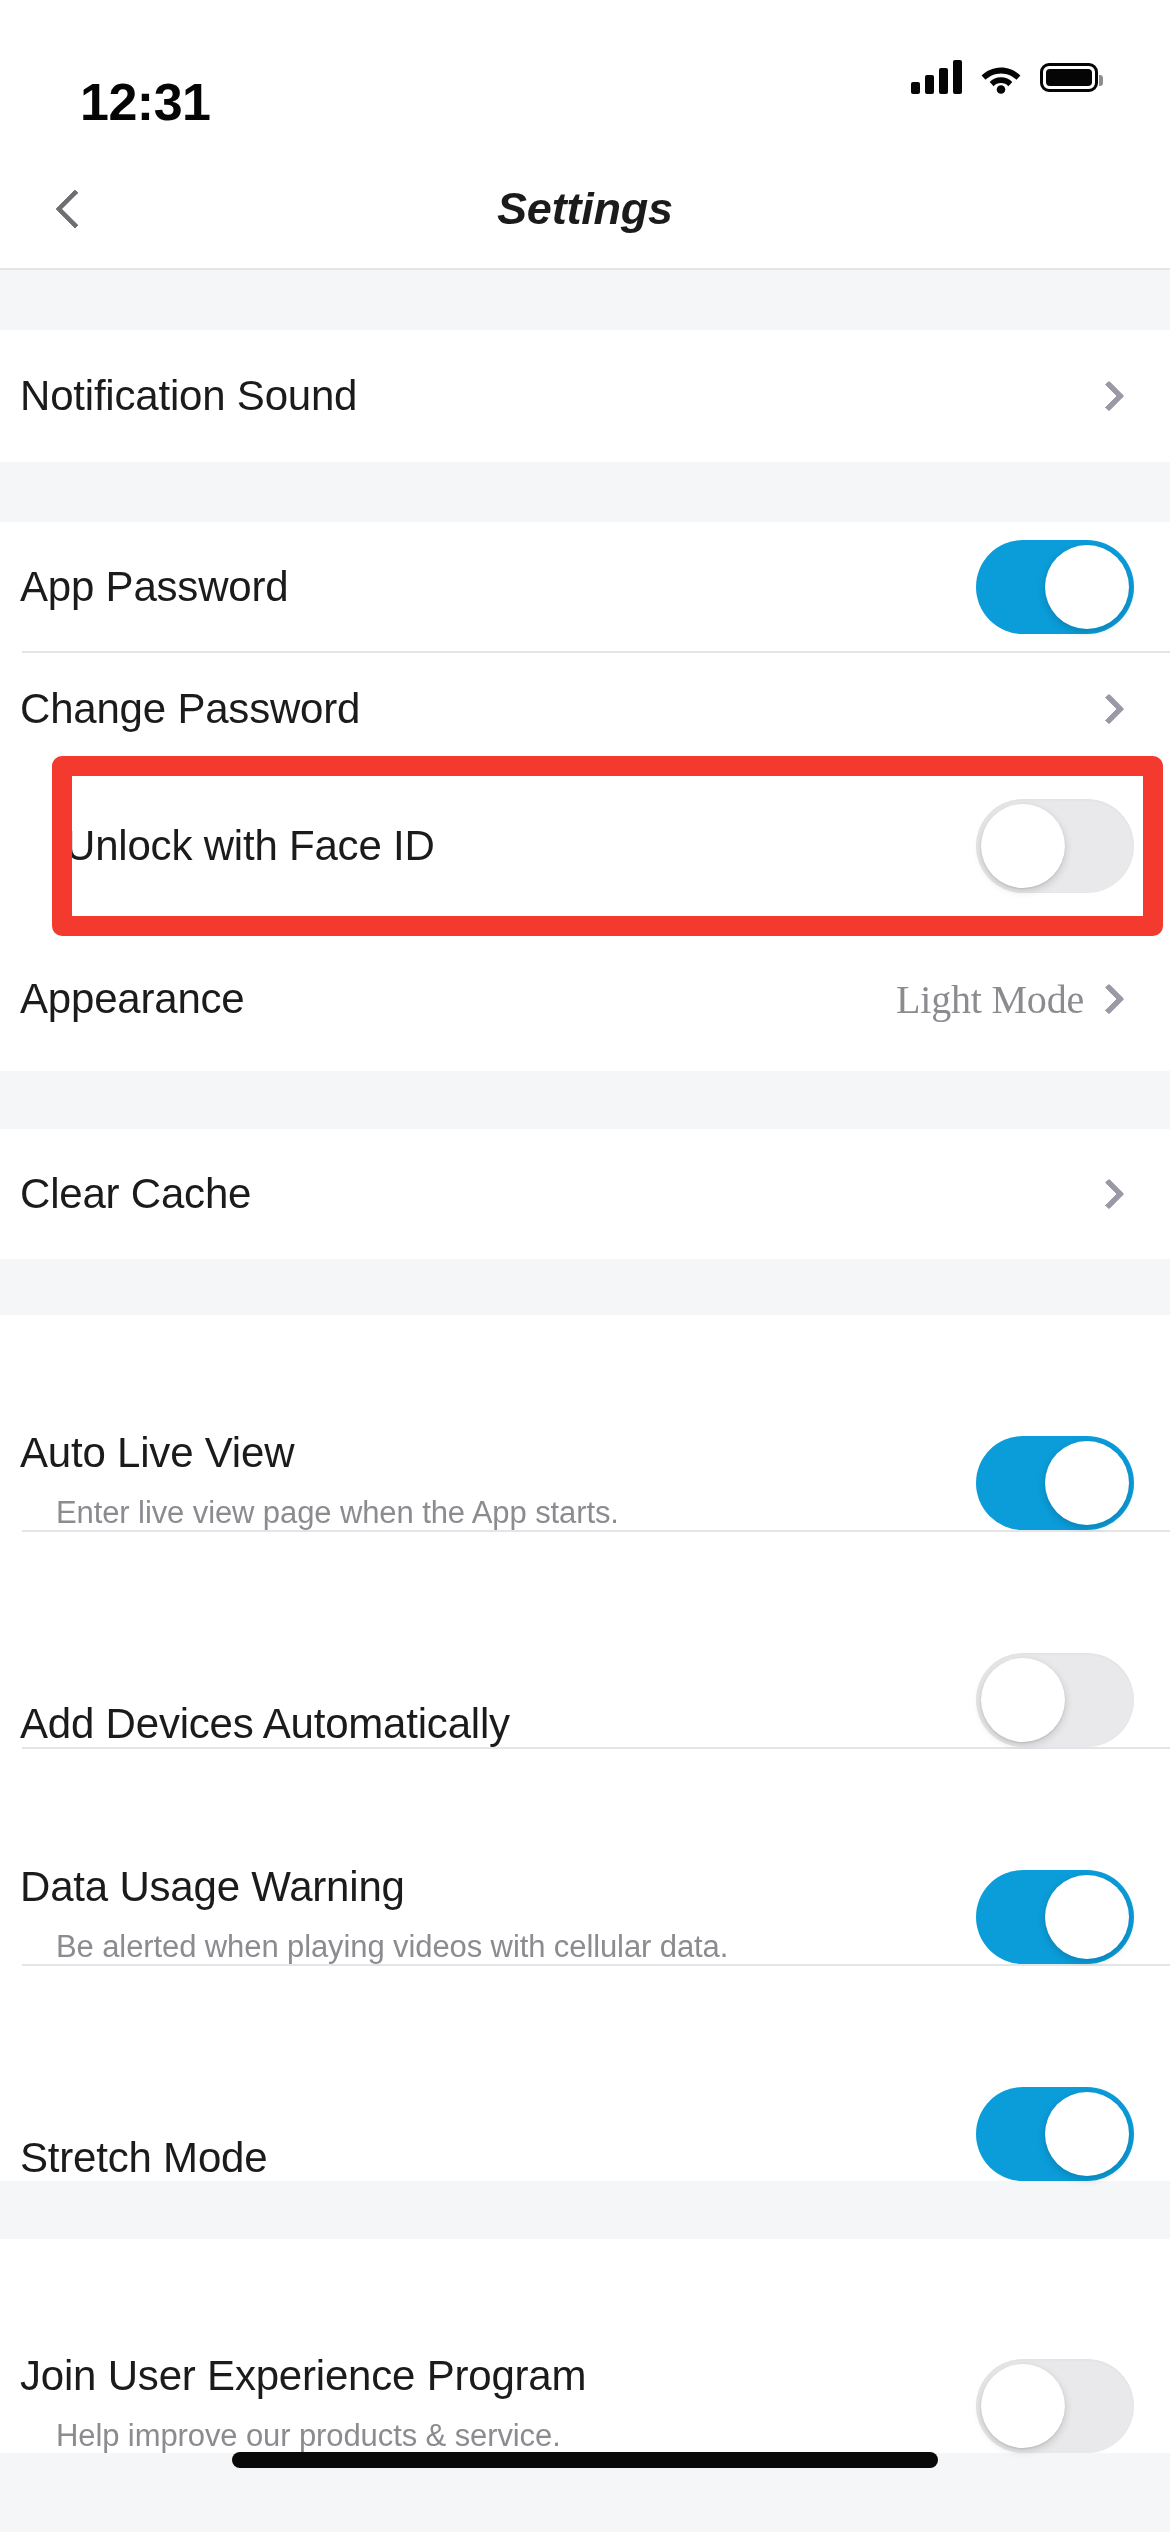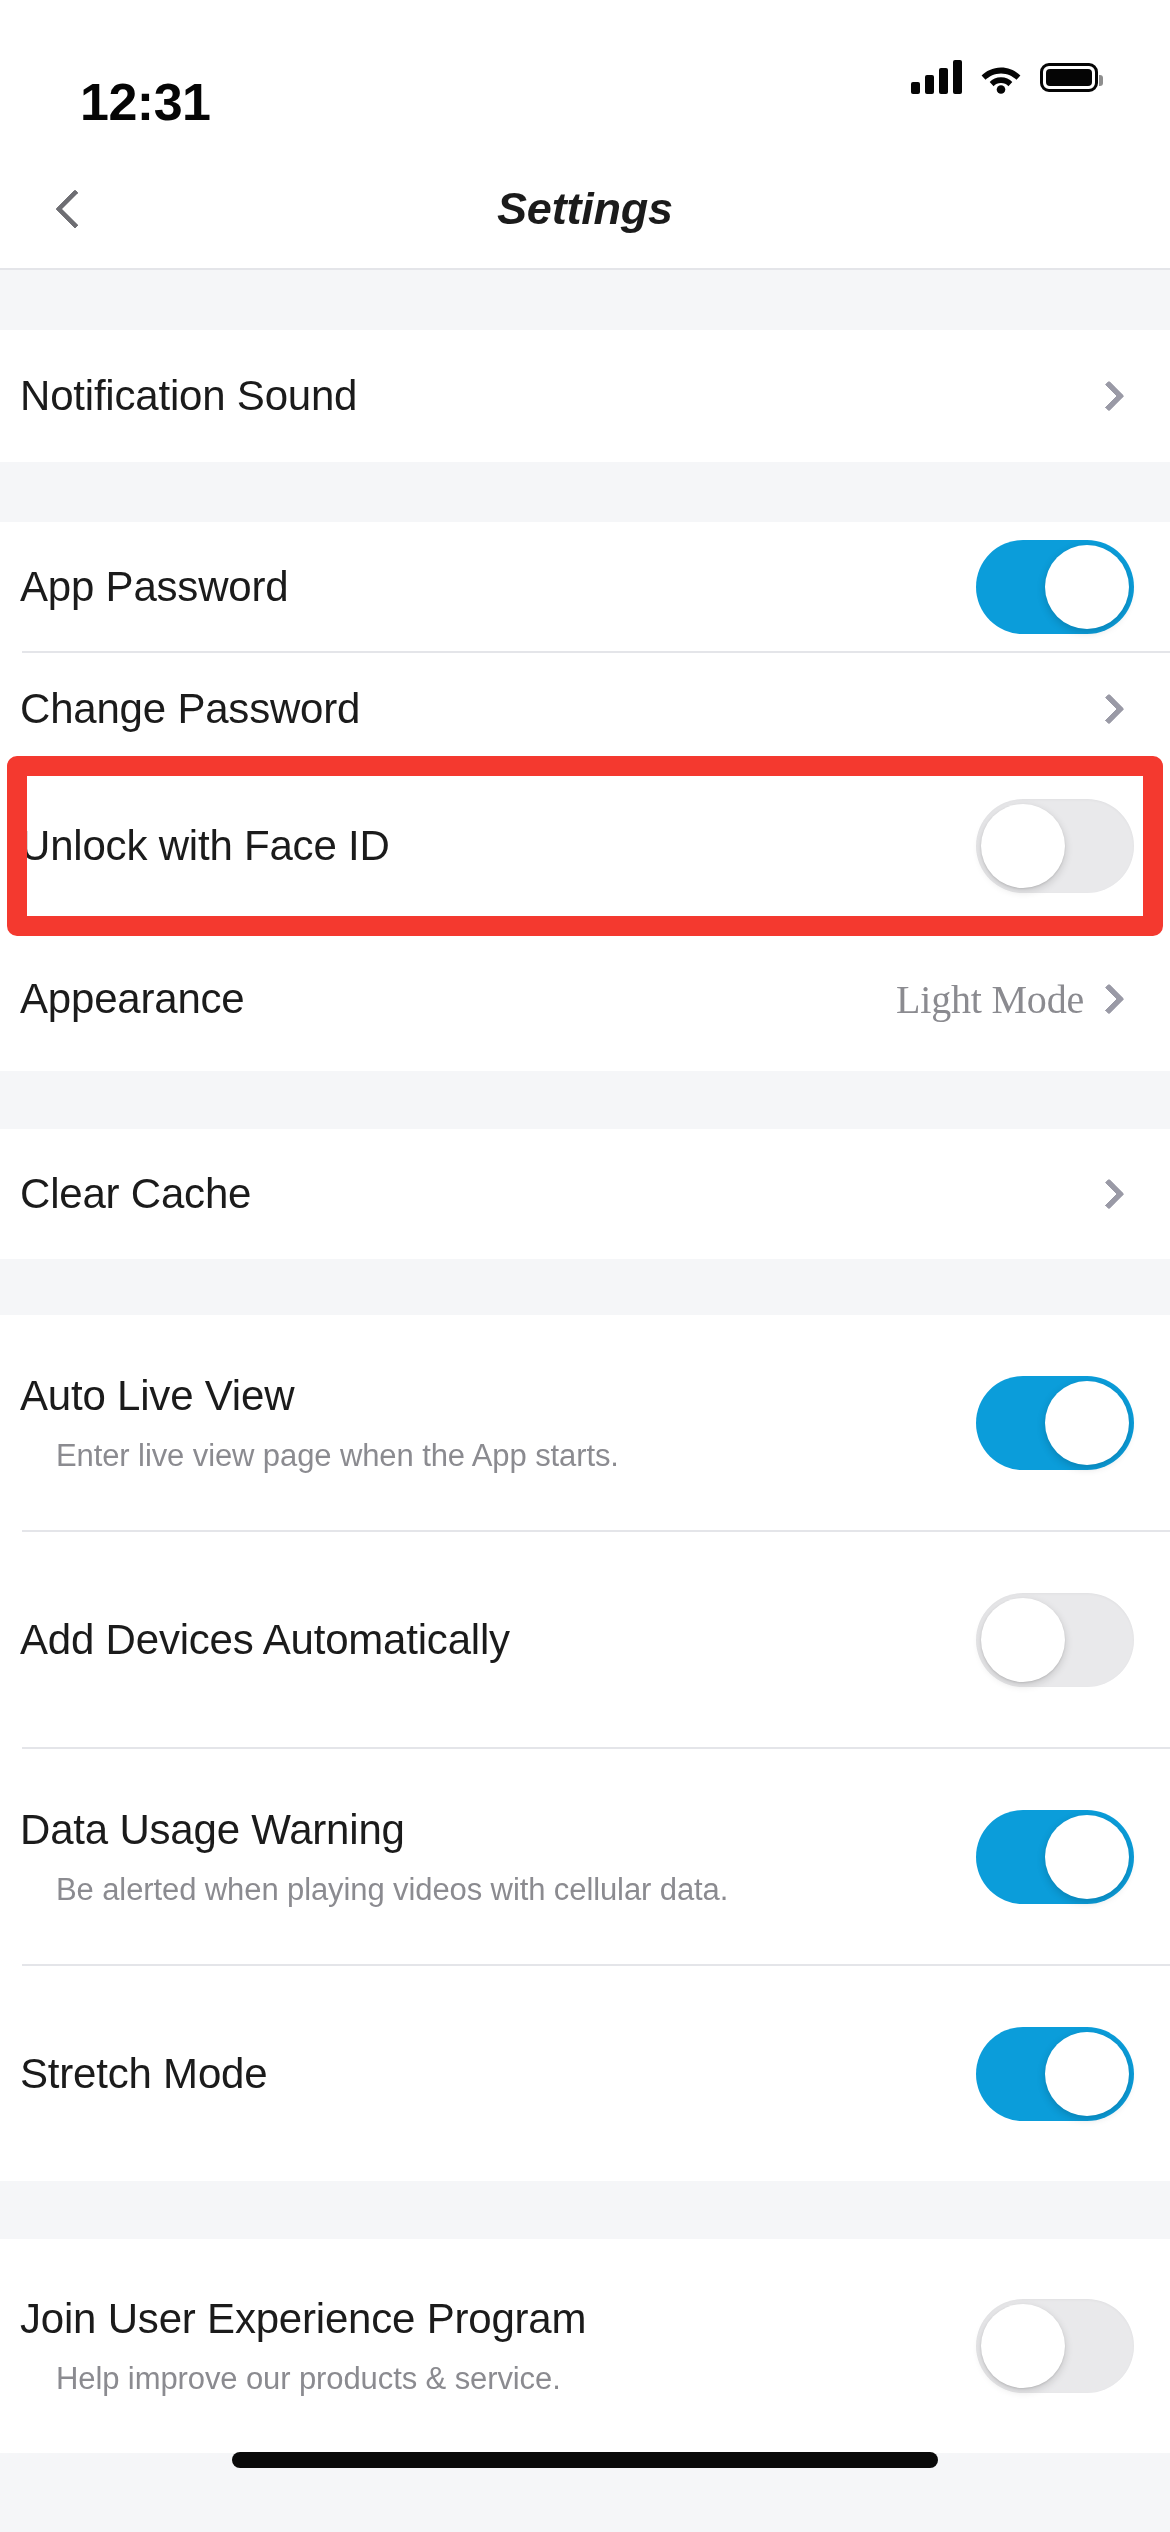--- a/index.html
+++ b/index.html
@@ -67,21 +67,21 @@
 
   
   .gap{ background:#f5f6f8; }
   .section{ background:#ffffff; }
   .row{
     position:relative; background:#ffffff;
     display:flex; align-items:center; justify-content:space-between;
     padding:0 36px 0 20px;
     min-height:130px;
   }
-  .row.two-line{ min-height:215px; align-items:center; }
+  .row.two-line{ min-height:215px; align-items:flex-end; }
   .row-text{ display:flex; flex-direction:column; justify-content:center; gap:20px; }
   .row-title{ font-size:42px; color:#1b1b1b; line-height:46px; letter-spacing:-0.2px; }
   .row-sub{ font-size:31px; color:#8b8b90; line-height:34px; letter-spacing:-0.1px;margin-left:36px; }
   .row-right{ display:flex; align-items:center; gap:14px;font-family:Liberation Serif, serif; }
   .row-value{ font-size:40px; color:#8b8b90; letter-spacing:-0.2px; }
   .sep{ height:2px; background:#e4e5e9; margin-left:22px; }
 
   .chev-right{
     width:22px; height:22px;
     border-right:6px solid #9a9aa6; border-top:6px solid #9a9aa6;
@@ -99,21 +99,21 @@
   .toggle .knob{
     position:absolute; top:5px; left:5px;
     width:84px; height:84px; border-radius:50%;
     background:#ffffff;
     box-shadow:0 3px 8px rgba(0,0,0,.16), 0 1px 2px rgba(0,0,0,.10);
     transition:none;
   }
   .toggle.on .knob{ left:69px; box-shadow:0 3px 8px rgba(0,0,0,.18); }
 
   
-  .highlight-wrap{ position:relative; }
+  .highlight-wrap{ position:relative;margin-left:45px; }
   .highlight-box{
     position:absolute; left:7px; right:7px; top:-9px; bottom:-9px;
     border:20px solid #f4392f; border-radius:10px;
     pointer-events:none; z-index:5;
   }
 
   
   .home-area{ position:absolute; left:0; right:0; bottom:0; height:62px; background:#f5f6f8; }
   .home-bar{
     position:absolute; left:50%; transform:translateX(-50%); top:-18px;

